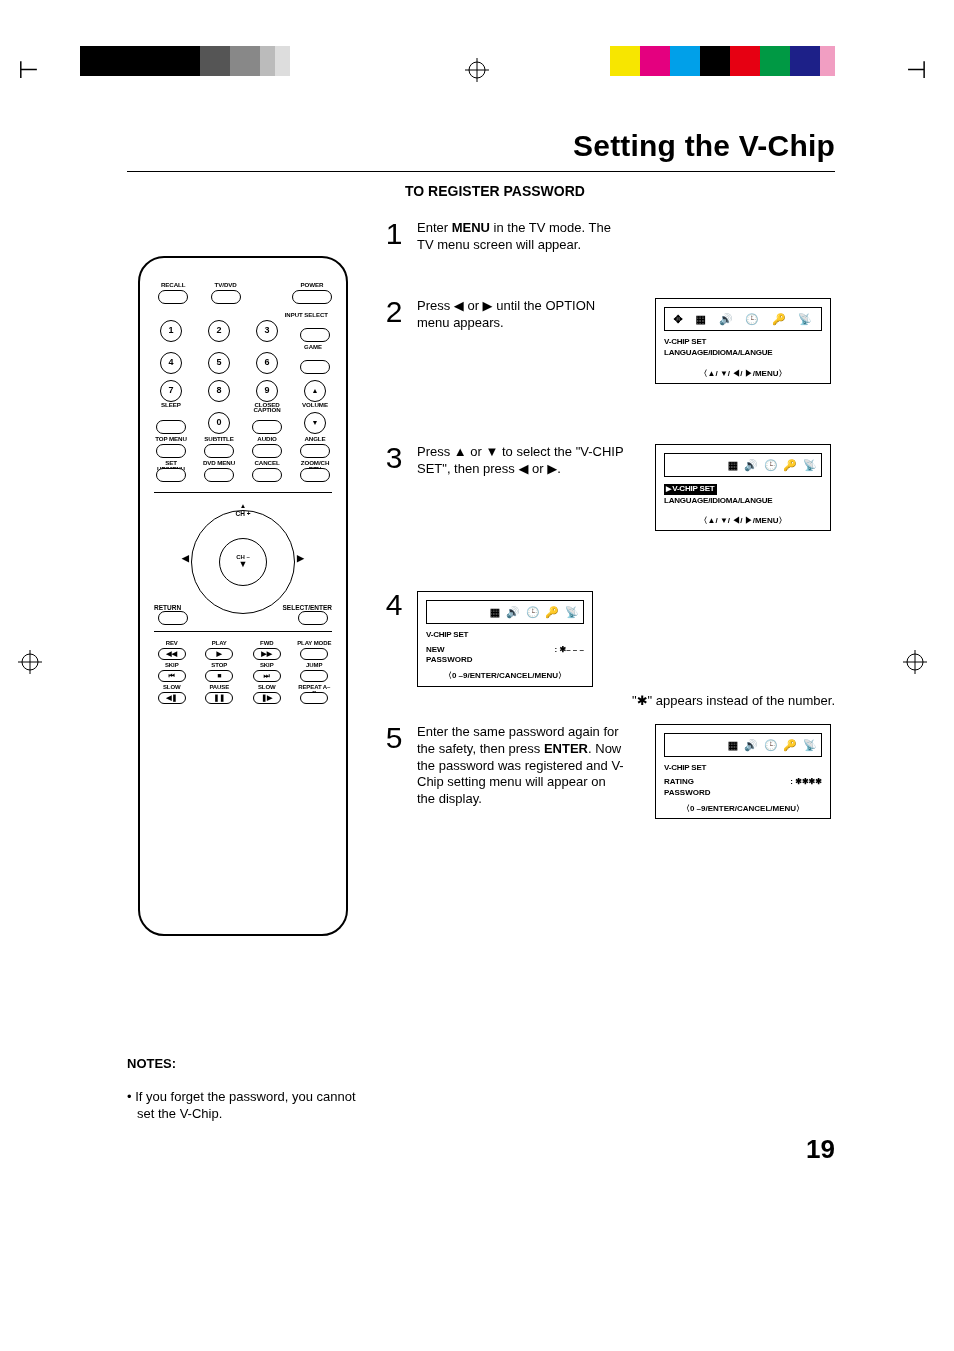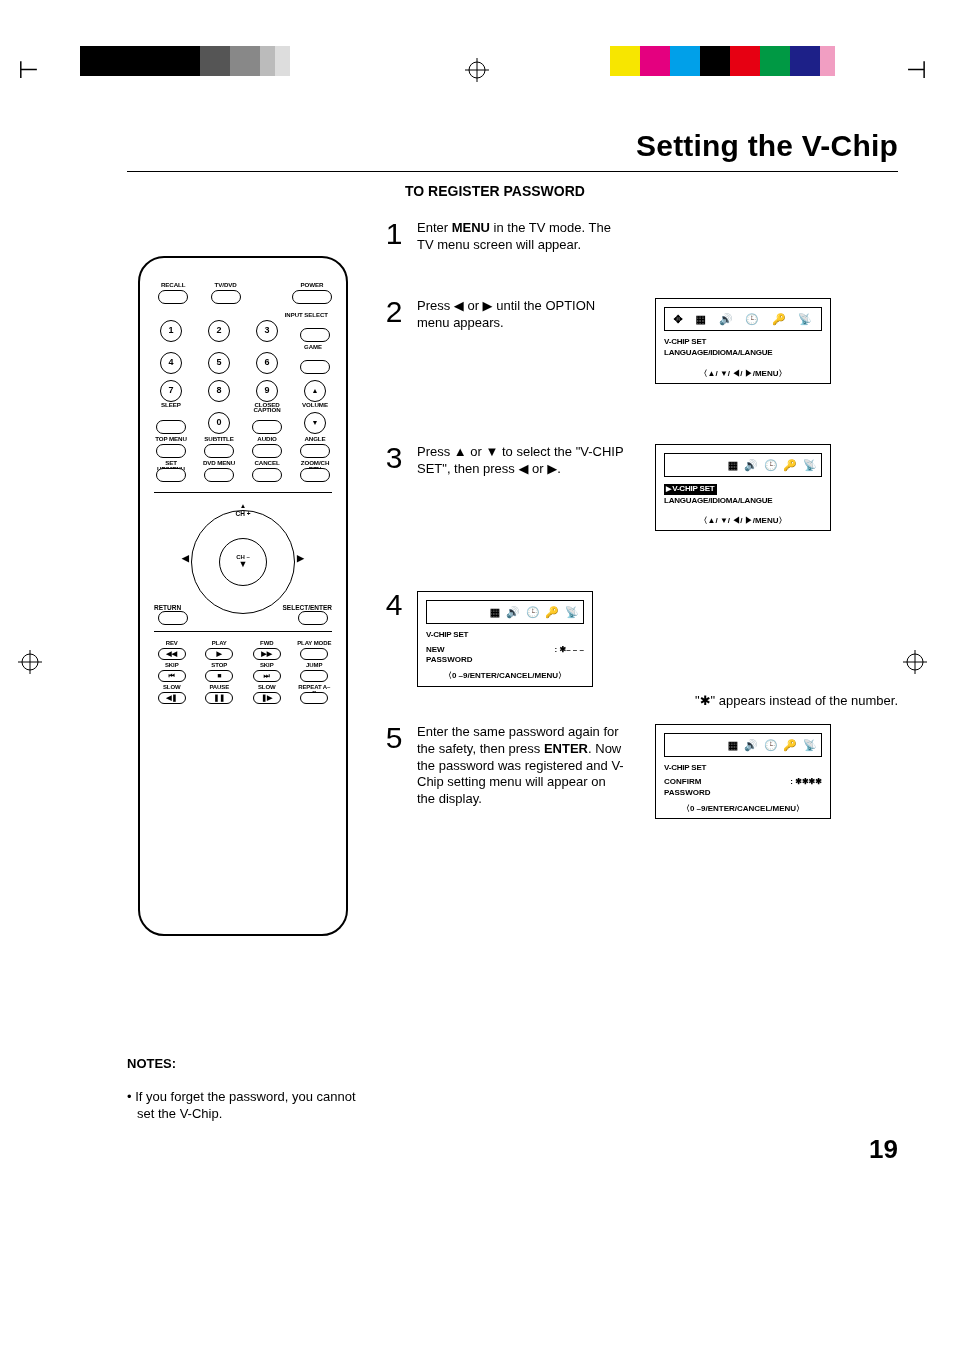--- a/index.html
+++ b/index.html
@@ -32,21 +32,21 @@
   .cb-end { width: 15px; height: 30px; }
   .crosshair {
     position: absolute;
     left: 50%; top: 18px;
     width: 24px; height: 24px;
     transform: translateX(-50%);
   }
   .small-marks-left { position:absolute; left:18px; top:14px; font-size:24px; }
   .small-marks-right { position:absolute; right:27px; top:14px; font-size:24px; }
   .page {
-    padding: 0 56px 60px 127px;
+    padding: 0 119px 60px 127px;
   }
   .title {
     font-size: 30px;
     font-weight: bold;
     text-align: right;
     margin-top: 26px;
     letter-spacing: 0.2px;
   }
   hr.title-rule {
     border: none;
@@ -551,21 +551,21 @@
           <div class="screen">
             <div class="icon-row" style="justify-content:flex-end;gap:6px;padding-right:4px">
               <span>▦</span>
               <span>🔊</span>
               <span>🕒</span>
               <span>🔑</span>
               <span>📡</span>
             </div>
             <div class="menu-line">V-CHIP SET</div>
             <div class="field-row">
-              <span style="white-space:pre-line">CONFIRM
+              <span style="white-space:pre-line">RATING
 PASSWORD</span>
               <span>: ✱✱✱✱</span>
             </div>
             <div class="hint" style="margin-top:6px">〈0 –9/ENTER/CANCEL/MENU〉</div>
           </div>
         </div>
       </div>
     </div>
   </div>
 

